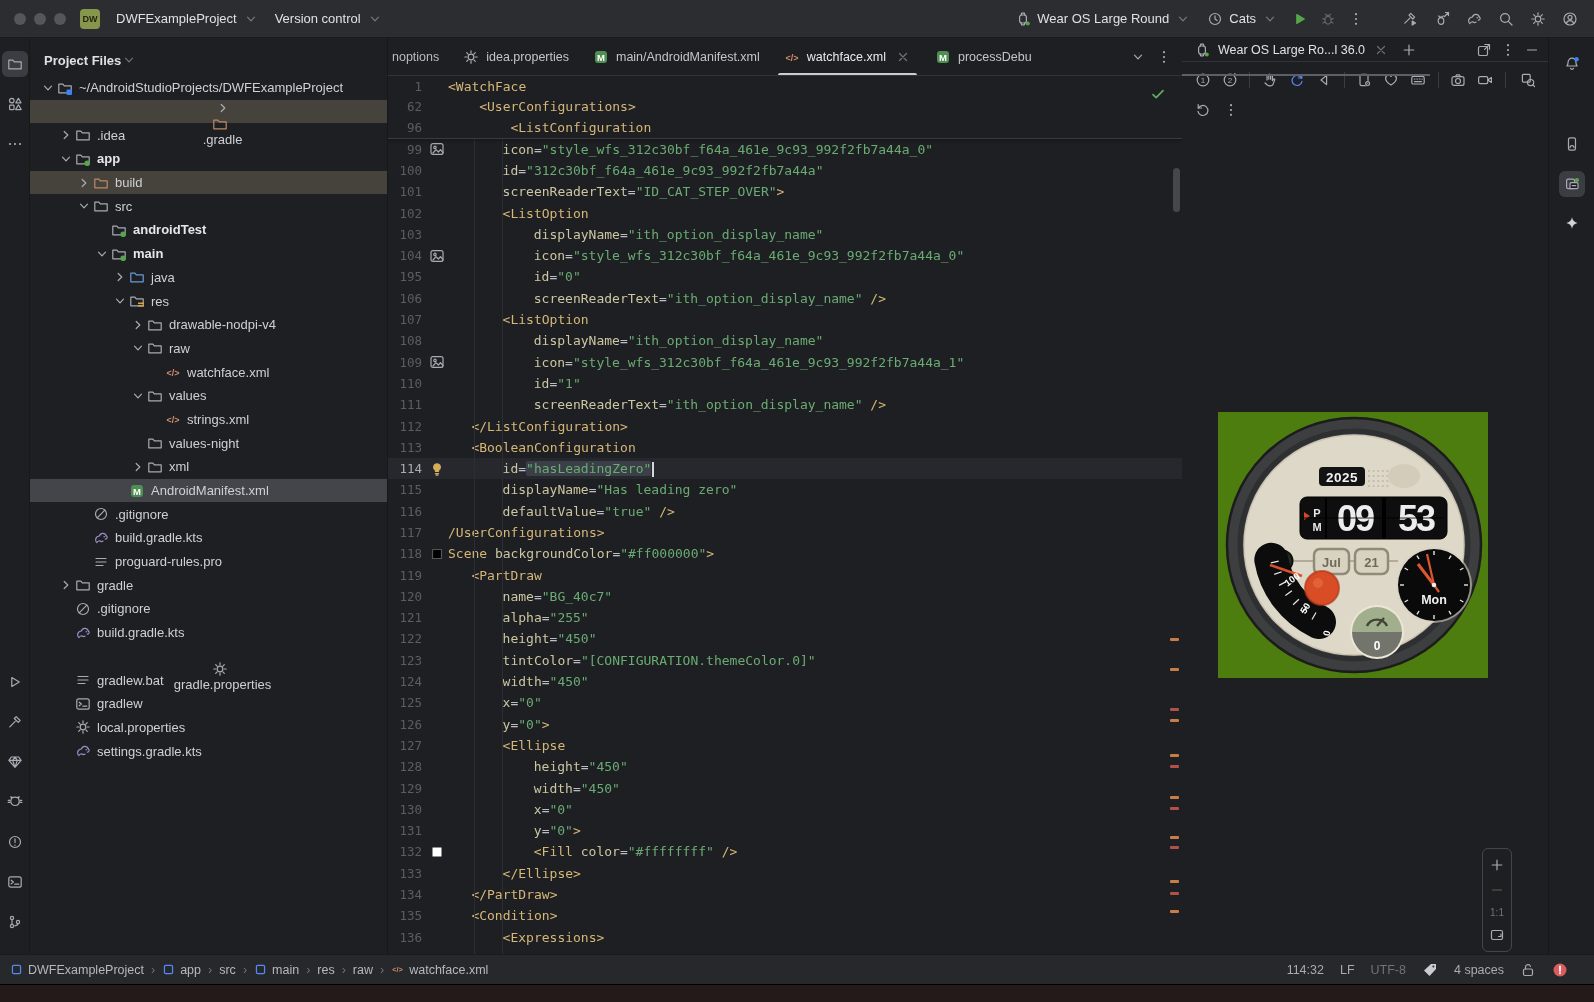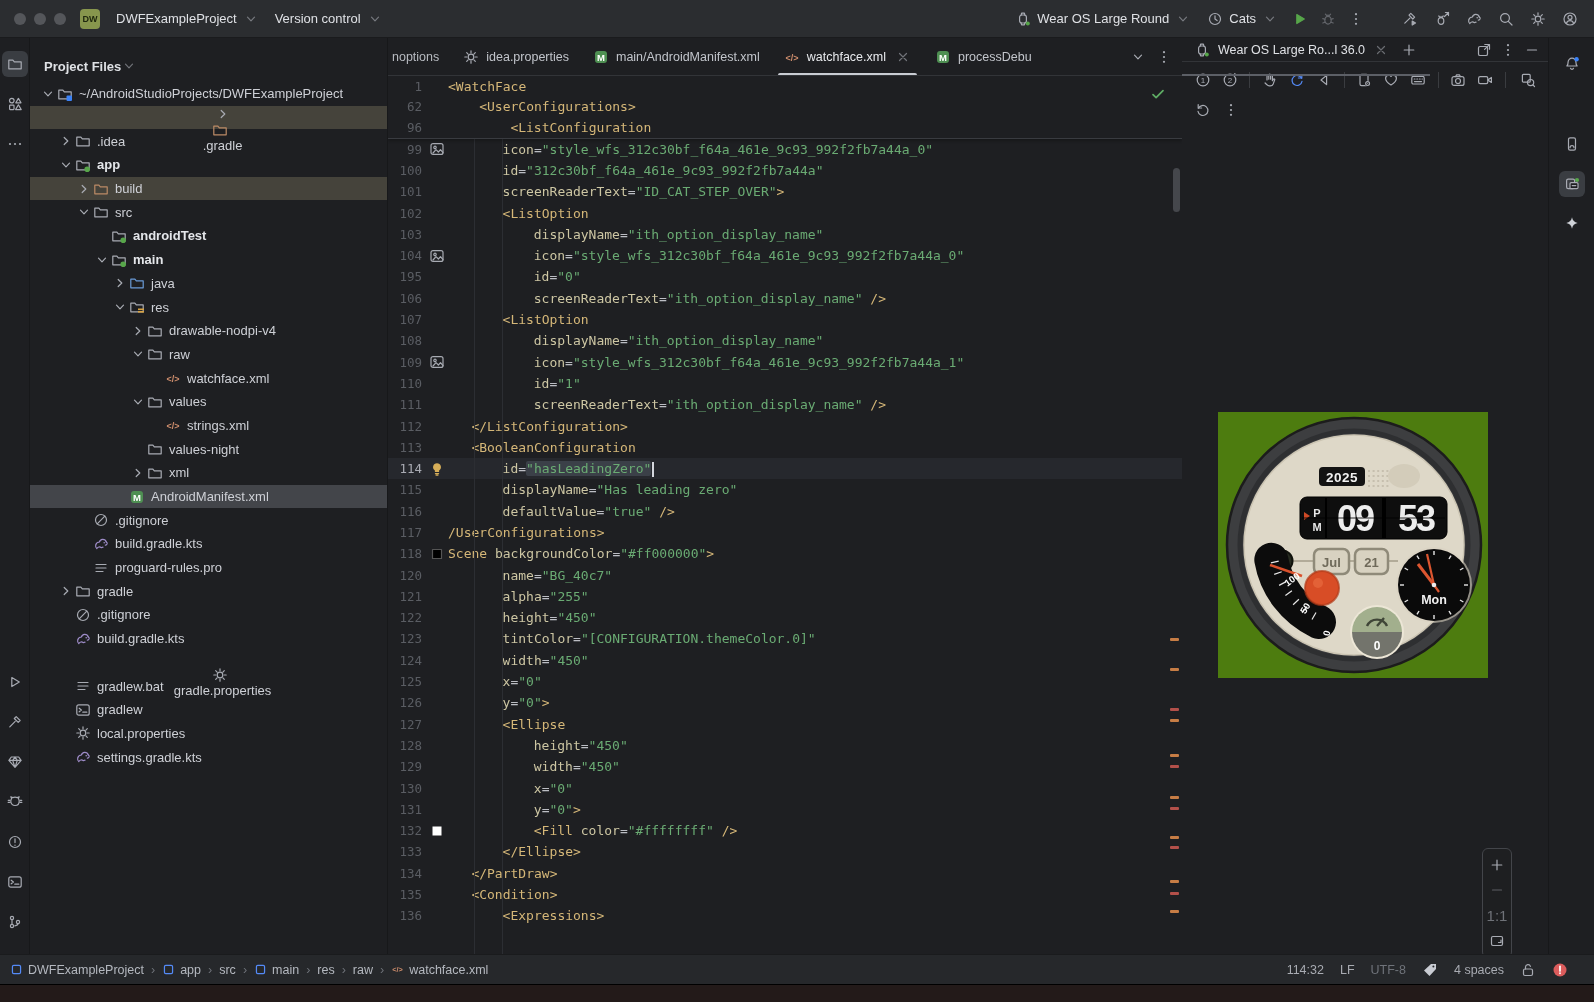--- a/index.html
+++ b/index.html
@@ -22,21 +22,21 @@
   
   .main { flex:1; display:flex; min-height:0; }
   .stripe { width:30px; background:#1e1f22; border-right:1px solid #17181a; display:flex; flex-direction:column; align-items:center; padding:6px 0 12px; flex:0 0 auto; }
   .stripe .st-ic { width:26px; height:26px; display:flex; align-items:center; justify-content:center; border-radius:6px; margin:7px 0; }
   .stripe .st-ic.active { background:#3a3d42; }
   .stripe .grow { flex:1; }
   .stripe-r { width:46px; border-right:none; border-left:1px solid #17181a; }
 
   
   .project { width:358px; flex:0 0 auto; background:#1e1f22; border-right:1px solid #17181a; overflow:hidden; }
-  .proj-head { display:flex; align-items:center; padding:20px 14px 8px; font-weight:bold; color:#dfe1e5; }
+  .proj-head { display:flex; align-items:center; padding:14px 14px 8px; font-weight:bold; color:#dfe1e5; }
   .tree { font-size:13px; }
   .trow { display:flex; align-items:center; height:23.7px; white-space:nowrap; color:#ced0d6; }
   .trow.hl-ex { background:#45433b; }
   .trow.hl-sel { background:#43454a; }
   .trow .chevslot { width:16px; height:16px; flex:0 0 auto; display:flex; align-items:center; justify-content:center; }
   .trow .ticon { width:18px; height:16px; flex:0 0 auto; display:flex; align-items:center; justify-content:center; margin-right:5px; }
   .trow .tlabel.b { font-weight:bold; color:#e4e6ea; }
 
   
   .editor { flex:1; min-width:0; display:flex; flex-direction:column; background:#1e1f22; position:relative; }
@@ -73,21 +73,21 @@
   .device { width:366px; flex:0 0 auto; background:#1e1f22; position:relative; overflow:hidden; }
   .dev-tabrow { height:24px; display:flex; align-items:center; padding:0 8px 0 12px; gap:8px; border-bottom:1px solid #323438; }
   .dev-title { color:#dfe1e5; font-size:12.5px; white-space:nowrap; overflow:hidden; }
   .dev-scrollline { position:absolute; top:36px; left:0; width:248px; height:2px; background:#5c5f66; z-index:2; }
   .dev-toolbar { display:flex; align-items:center; gap:2px; padding:6px 8px 0; }
   .dev-toolbar .tb-ic { width:26px; height:24px; }
   .dev-sep { width:1px; height:16px; background:#3a3c40; margin:0 5px; }
   .dev-toolbar .push { flex:1; }
   .screen { position:absolute; left:36px; top:374px; width:270px; height:266px; background:#4d7c0f; }
   .zoomctl { position:absolute; left:300px; top:810px; width:30px; border:1px solid #43454a; border-radius:6px; display:flex; flex-direction:column; align-items:center; gap:9px; padding:8px 0; background:rgba(30,31,34,.6); }
-  .zoomctl .z11 { font-size:15px; color:#6f7278; }
+  .zoomctl .z11 { font-size:10px; color:#6f7278; }
 
   
   .statusbar { height:30px; flex:0 0 auto; background:#26282b; border-top:1px solid #1a1b1d; display:flex; align-items:center; padding:0 26px 0 10px; font-size:12.5px; color:#b4b8bf; }
   .crumbs { display:flex; align-items:center; gap:7px; }
   .crumb { display:flex; align-items:center; gap:5px; }
   .crumb-sep { color:#6f737a; }
   .sb-right { margin-left:auto; display:flex; align-items:center; gap:16px; color:#a8abb2; }
   .sb-dim { color:#6f737a; }
   .bottom-edge { height:18px; flex:0 0 auto; background:#231a19; border-top:1px solid #000; }
 
@@ -837,20 +837,25 @@
               <span class="ctext" style="padding-left: 0px;"><span class="tk-t">/UserConfigurations&gt;</span></span>
             </div>
             <div class="cl">
               <span class="lnum">118</span>
               <span class="gslot">
                 <svg width="16" height="16" viewBox="0 0 16 16" fill="none" stroke="#a8abb3" stroke-width="1.2" stroke-linecap="round" stroke-linejoin="round">
                   <rect x="3.5" y="3.5" width="9" height="9" fill="#000" stroke="#555"></rect>
                 </svg>
               </span>
               <span class="ctext" style="padding-left: 0px;"><span class="tk-t">Scene</span><span class="tk-w"> </span><span class="tk-a">backgroundColor</span><span class="tk-e">=</span><span class="tk-v">"#ff000000"</span><span class="tk-t">&gt;</span></span>
+            </div>
+            <div class="cl">
+              <span class="lnum">119</span>
+              <span class="gslot"></span>
+              <span class="ctext" style="padding-left: 23.4px;"><span class="tk-t">&lt;PartDraw</span></span>
             </div>
             <div class="cl">
               <span class="lnum">120</span>
               <span class="gslot"></span>
               <span class="ctext" style="padding-left: 54.6px;"><span class="tk-a">name</span><span class="tk-e">=</span><span class="tk-v">"BG_40c7"</span></span>
             </div>
             <div class="cl">
               <span class="lnum">121</span>
               <span class="gslot"></span>
               <span class="ctext" style="padding-left: 54.6px;"><span class="tk-a">alpha</span><span class="tk-e">=</span><span class="tk-v">"255"</span></span>

